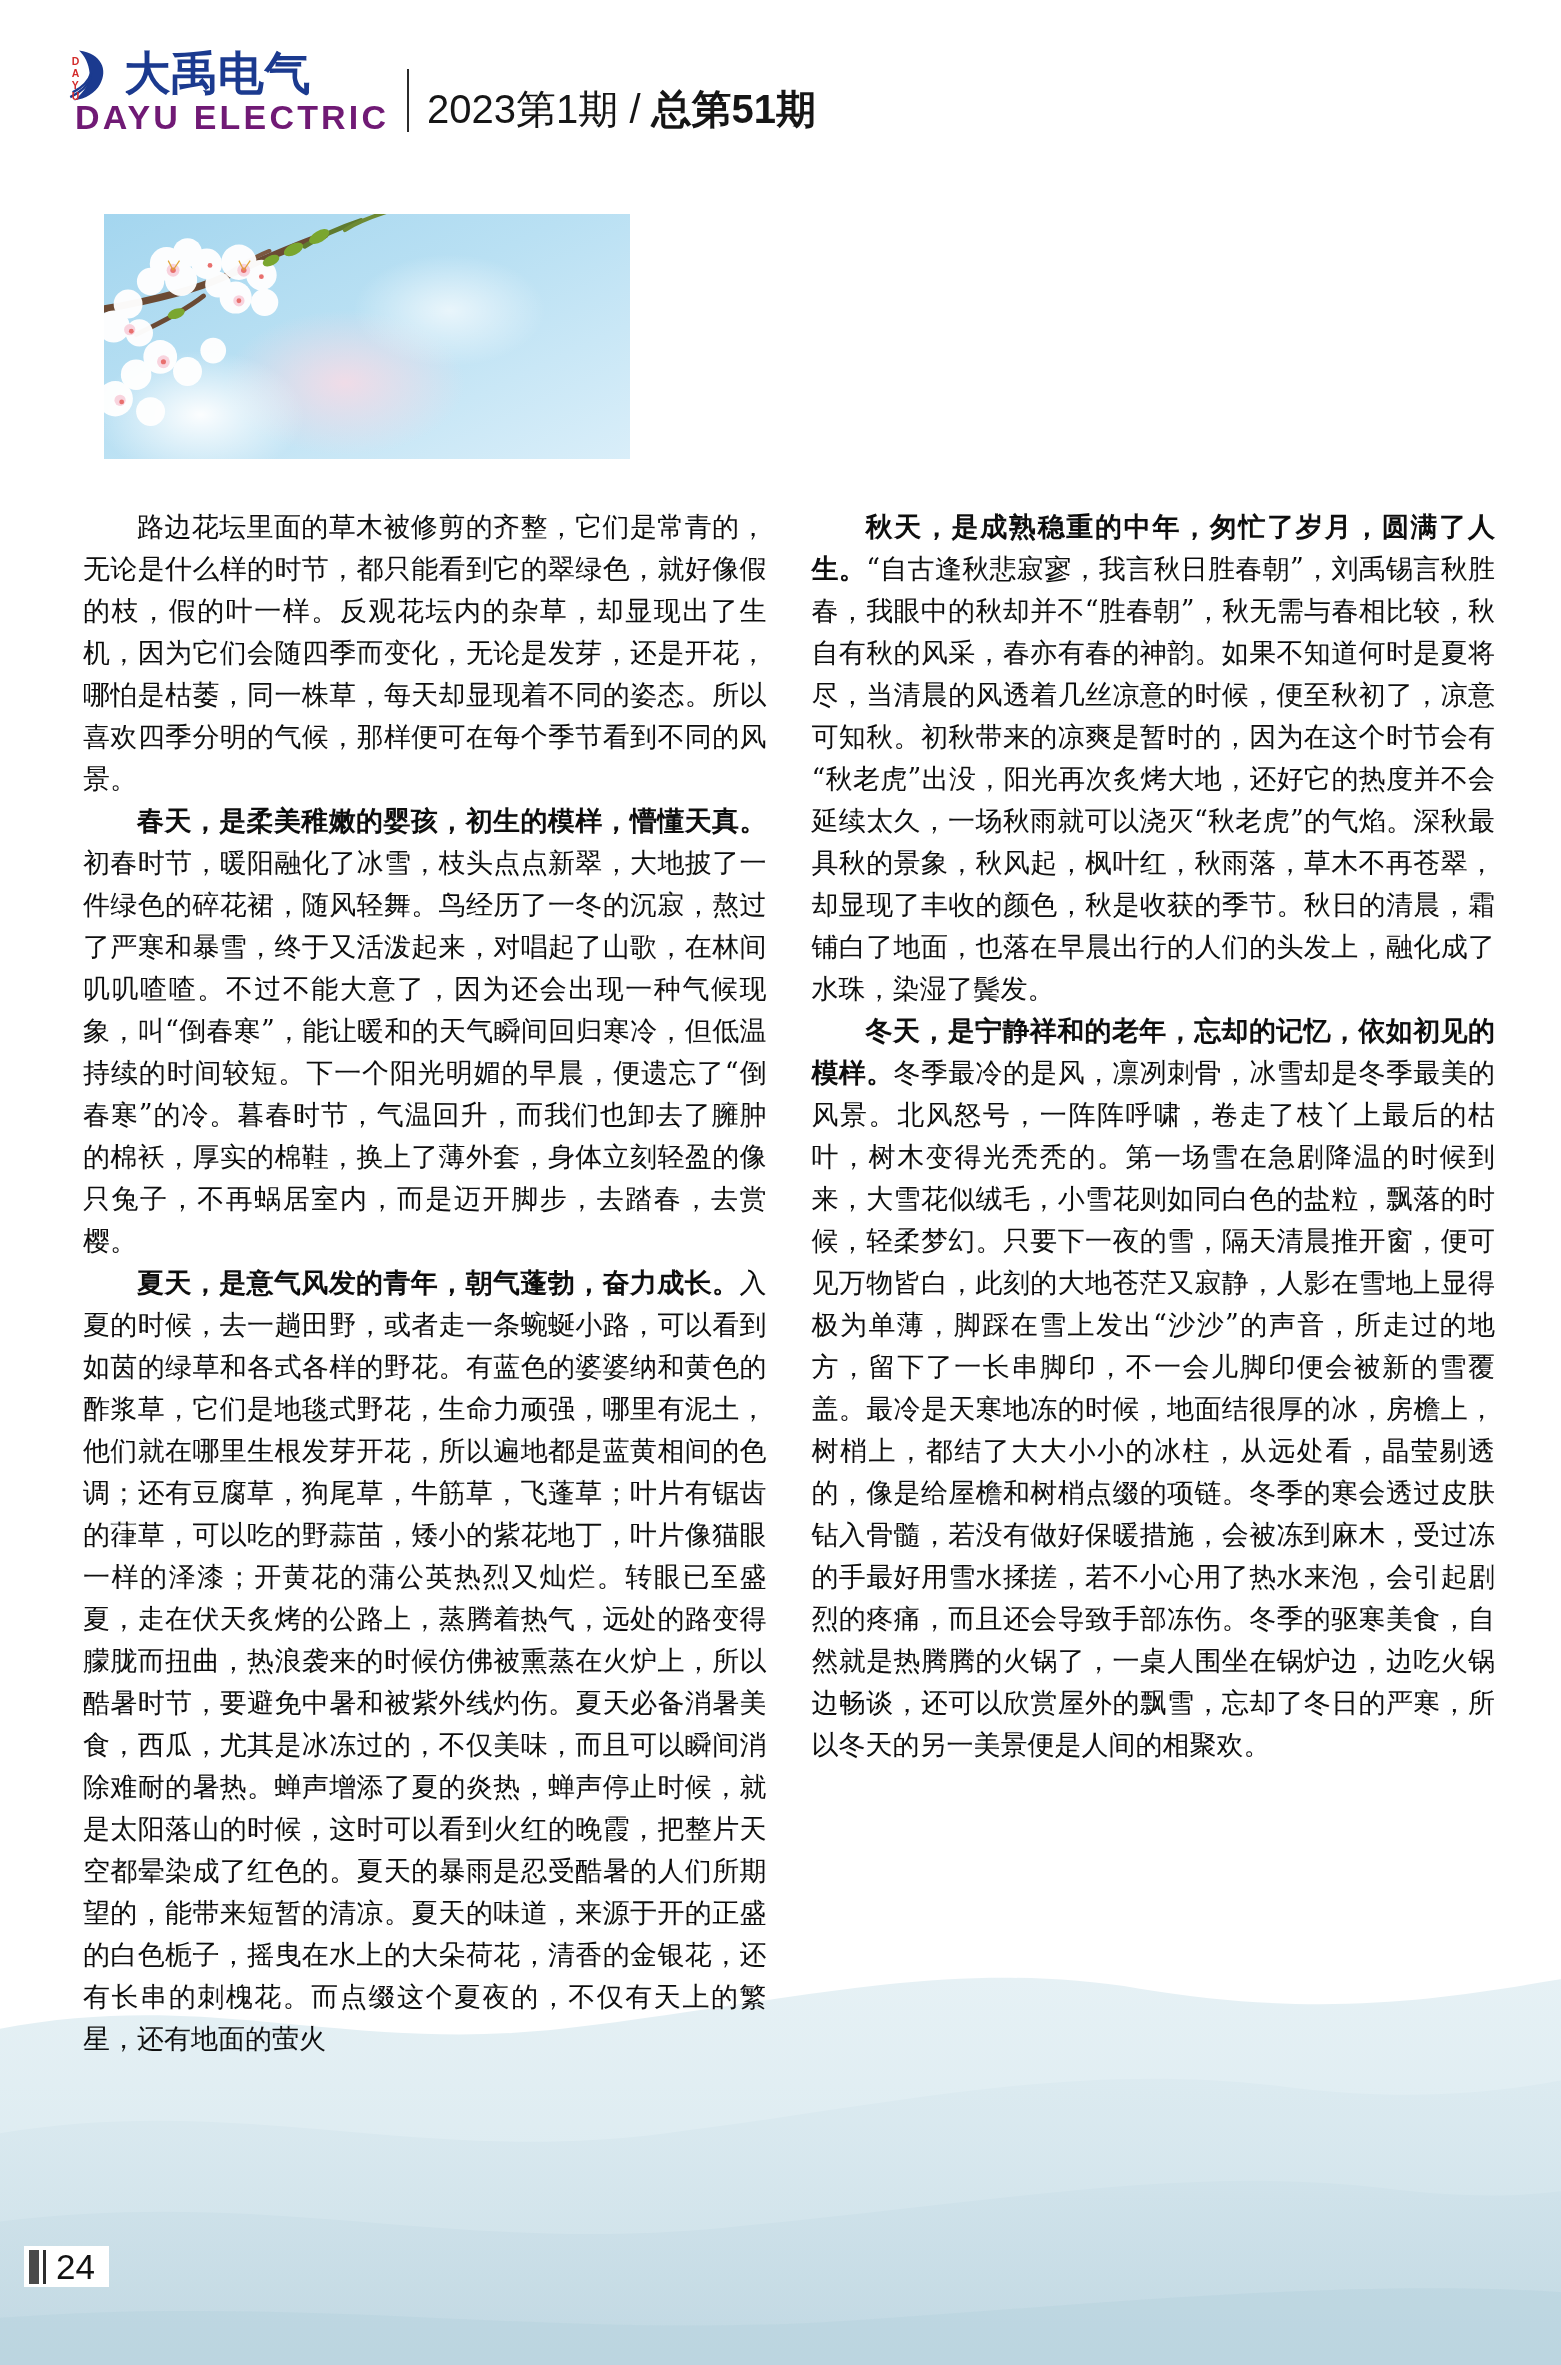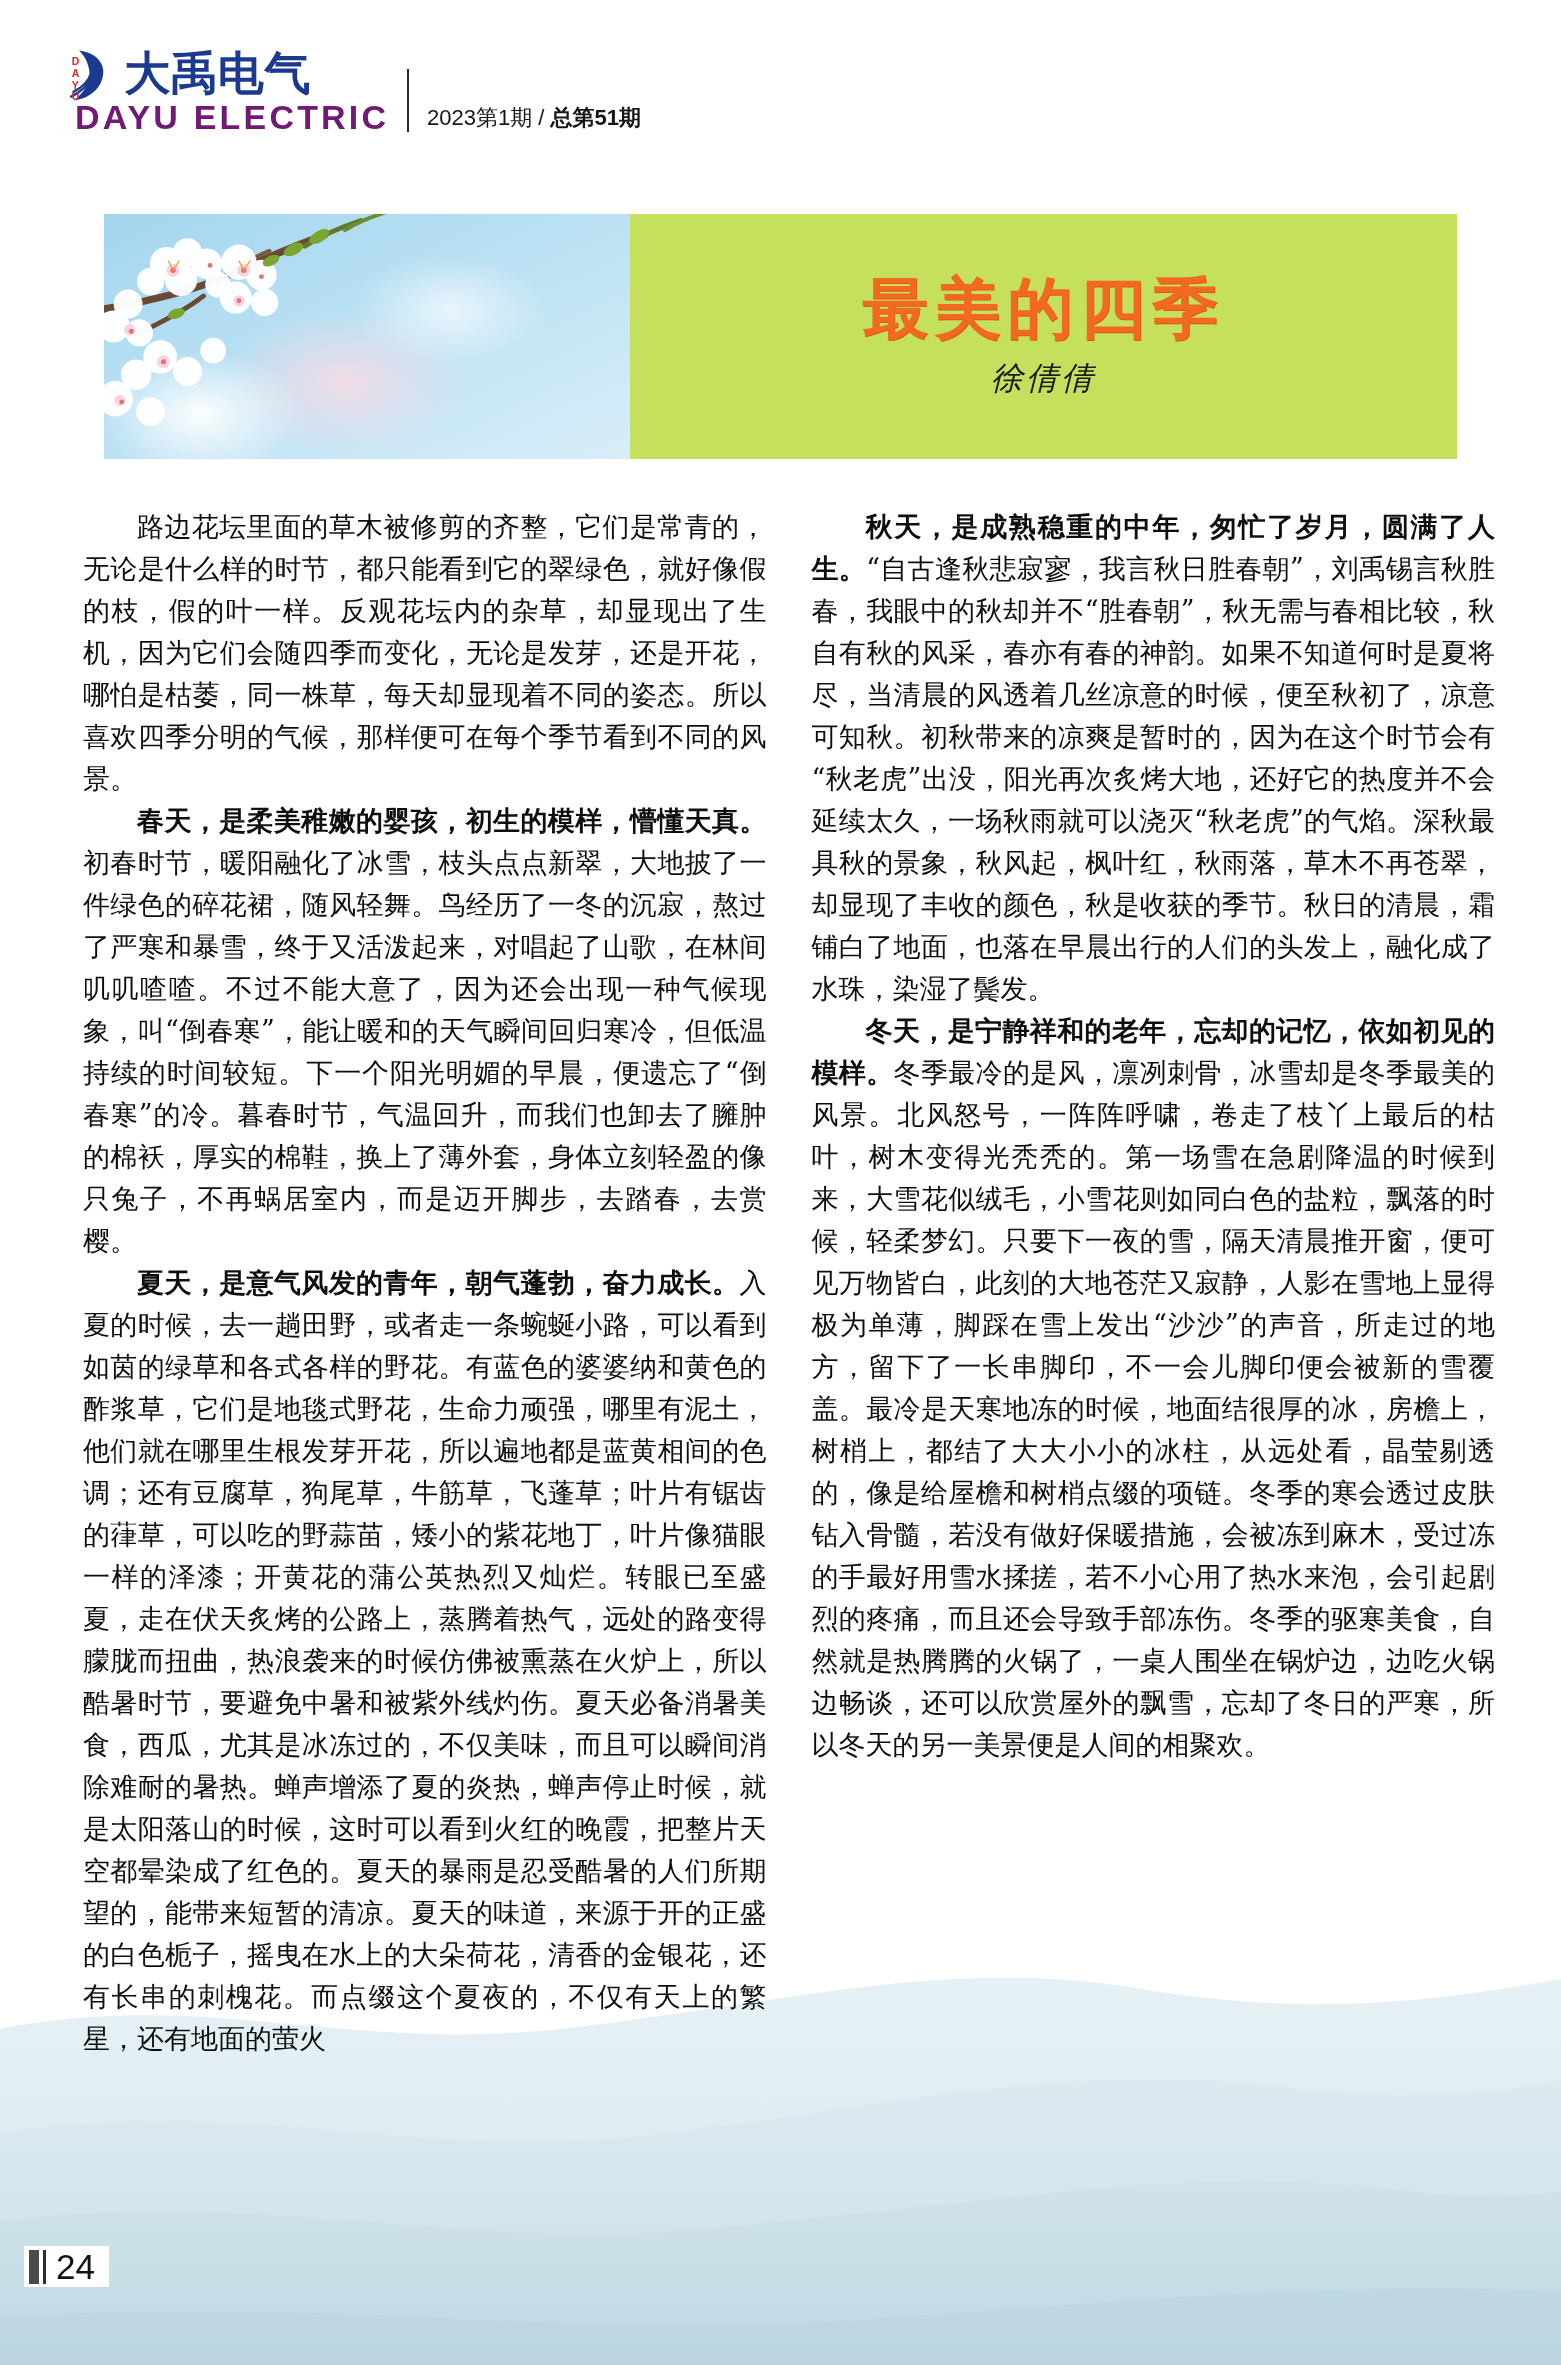--- a/index.html
+++ b/index.html
@@ -73,21 +73,21 @@
     white-space: nowrap;
   }
   .masthead-divider {
     width: 2.4px;
     height: 63px;
     background: #2b2b2b;
     margin: 0 17.7px 1.6px 17.7px;
   }
   .issue-line {
     font-family: "Liberation Sans", "DejaVu Sans", sans-serif;
-    font-size: 22px;
+    font-size: 40px;
     color: #161616;
     line-height: 1;
     margin-bottom: 4.8px;
     white-space: nowrap;
   }
   .issue-line .bold {
     font-weight: bold;
   }
 
   
@@ -321,24 +321,20 @@
       </g>
 
       <g fill="#7aa62f">
         <ellipse cx="236" cy="44" rx="13" ry="7" transform="rotate(-28 236 44)"></ellipse>
         <ellipse cx="268" cy="28" rx="14" ry="7" transform="rotate(-30 268 28)"></ellipse>
         <ellipse cx="208" cy="58" rx="11" ry="6" transform="rotate(-26 208 58)"></ellipse>
         <ellipse cx="90" cy="124" rx="11" ry="6" transform="rotate(-20 90 124)"></ellipse>
       </g>
     </svg>
   </div>
-  <div class="banner-green">
-    <h1 class="article-title">最美的四季</h1>
-    <div class="article-author">徐倩倩</div>
-  </div>
 </div>
 
 <div class="columns">
   <div class="col">
     <p><span>路边花坛里面的草木被修剪的齐整，它们是常青的，无论是什么样的时节，都只能看到它的翠绿色，就好像假的枝，假的叶一样。反观花坛内的杂草，却显现出了生机，因为它们会随四季而变化，无论是发芽，还是开花，哪怕是枯萎，同一株草，每天却显现着不同的姿态。所以喜欢四季分明的气候，那样便可在每个季节看到不同的风景。</span></p>
     <p><span class="lead">春天，是柔美稚嫩的婴孩，初生的模样，懵懂天真。</span><span>初春时节，暖阳融化了冰雪，枝头点点新翠，大地披了一件绿色的碎花裙，随风轻舞。鸟经历了一冬的沉寂，熬过了严寒和暴雪，终于又活泼起来，对唱起了山歌，在林间叽叽喳喳。不过不能大意了，因为还会出现一种气候现象，叫“倒春寒”，能让暖和的天气瞬间回归寒冷，但低温持续的时间较短。下一个阳光明媚的早晨，便遗忘了“倒春寒”的冷。暮春时节，气温回升，而我们也卸去了臃肿的棉袄，厚实的棉鞋，换上了薄外套，身体立刻轻盈的像只兔子，不再蜗居室内，而是迈开脚步，去踏春，去赏樱。</span></p>
     <p><span class="lead">夏天，是意气风发的青年，朝气蓬勃，奋力成长。</span><span>入夏的时候，去一趟田野，或者走一条蜿蜒小路，可以看到如茵的绿草和各式各样的野花。有蓝色的婆婆纳和黄色的酢浆草，它们是地毯式野花，生命力顽强，哪里有泥土，他们就在哪里生根发芽开花，所以遍地都是蓝黄相间的色调；还有豆腐草，狗尾草，牛筋草，飞蓬草；叶片有锯齿的葎草，可以吃的野蒜苗，矮小的紫花地丁，叶片像猫眼一样的泽漆；开黄花的蒲公英热烈又灿烂。转眼已至盛夏，走在伏天炙烤的公路上，蒸腾着热气，远处的路变得朦胧而扭曲，热浪袭来的时候仿佛被熏蒸在火炉上，所以酷暑时节，要避免中暑和被紫外线灼伤。夏天必备消暑美食，西瓜，尤其是冰冻过的，不仅美味，而且可以瞬间消除难耐的暑热。蝉声增添了夏的炎热，蝉声停止时候，就是太阳落山的时候，这时可以看到火红的晚霞，把整片天空都晕染成了红色的。夏天的暴雨是忍受酷暑的人们所期望的，能带来短暂的清凉。夏天的味道，来源于开的正盛的白色栀子，摇曳在水上的大朵荷花，清香的金银花，还有长串的刺槐花。而点缀这个夏夜的，不仅有天上的繁星，还有地面的萤火</span></p>
   </div>
   <div class="col">
     <p><span class="lead">秋天，是成熟稳重的中年，匆忙了岁月，圆满了人生。</span><span>“自古逢秋悲寂寥，我言秋日胜春朝”，刘禹锡言秋胜春，我眼中的秋却并不“胜春朝”，秋无需与春相比较，秋自有秋的风采，春亦有春的神韵。如果不知道何时是夏将尽，当清晨的风透着几丝凉意的时候，便至秋初了，凉意可知秋。初秋带来的凉爽是暂时的，因为在这个时节会有“秋老虎”出没，阳光再次炙烤大地，还好它的热度并不会延续太久，一场秋雨就可以浇灭“秋老虎”的气焰。深秋最具秋的景象，秋风起，枫叶红，秋雨落，草木不再苍翠，却显现了丰收的颜色，秋是收获的季节。秋日的清晨，霜铺白了地面，也落在早晨出行的人们的头发上，融化成了水珠，染湿了鬓发。</span></p>

